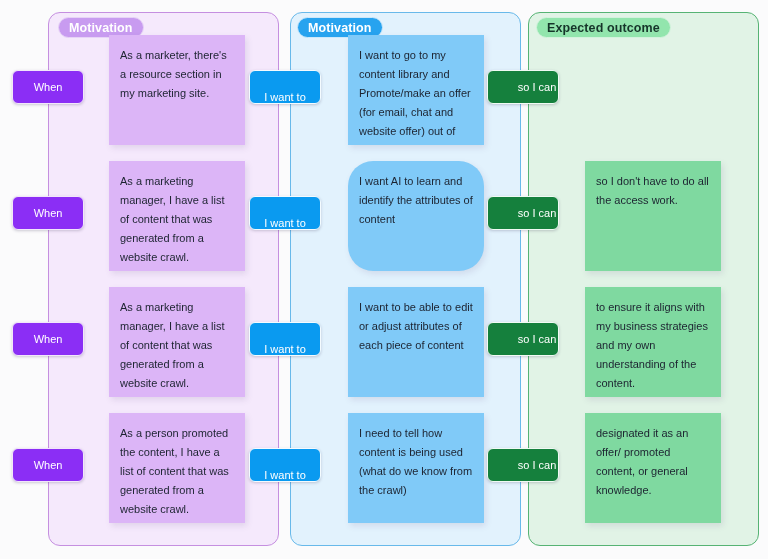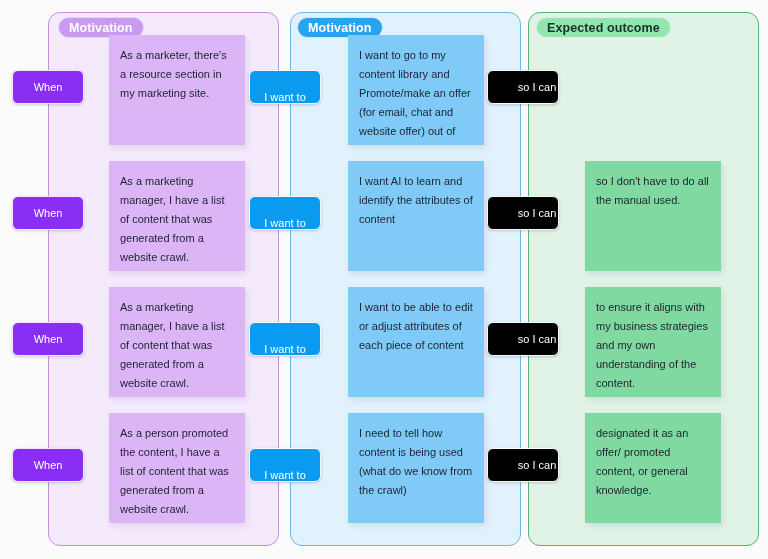--- a/index.html
+++ b/index.html
@@ -107,21 +107,21 @@
   .chip-when {
     background: #8b2ef5;
     border: 1.5px solid #f2e6fb;
   }
   .chip-iwant {
     background: #0a9af0;
     border: 1.5px solid #f4fbff;
     align-items: flex-end;
   }
   .chip-soican {
-    background: #000000;
+    background: #15803d;
     border: 1.5px solid #f0fbf4;
     padding-left: 28px;
   }
 </style>
 </head>
 <body>
 
 <div id="board">
 
   <div class="column col-situation"></div>
@@ -151,25 +151,25 @@
   <div class="chip chip-iwant" style="left:249px; top:70px;">
     <span>I want to</span>
   </div>
   <div class="chip chip-soican" style="left:487px; top:70px;">
     <span>so I can</span>
   </div>
 
   <div class="card card-situation" style="left:109px; top:161px; height:110px;">
     <span>As a marketing manager, I have a list of content that was generated from a website crawl.</span>
   </div>
-  <div class="card card-motivation" style="left:348px; top:161px; height:110px;">
+  <div class="card card-motivation" style="left:348px; top:161px; height:110px;border-radius:25px;">
     <span>I want AI to learn and identify the attributes of content</span>
   </div>
   <div class="card card-outcome" style="left:585px; top:161px; height:110px;">
-    <span>so I don't have to do all the manual used.</span>
+    <span>so I don't have to do all the access work.</span>
   </div>
 
   <div class="chip chip-when" style="left:12px; top:196px;">
     <span>When</span>
   </div>
   <div class="chip chip-iwant" style="left:249px; top:196px;">
     <span>I want to</span>
   </div>
   <div class="chip chip-soican" style="left:487px; top:196px;">
     <span>so I can</span>

